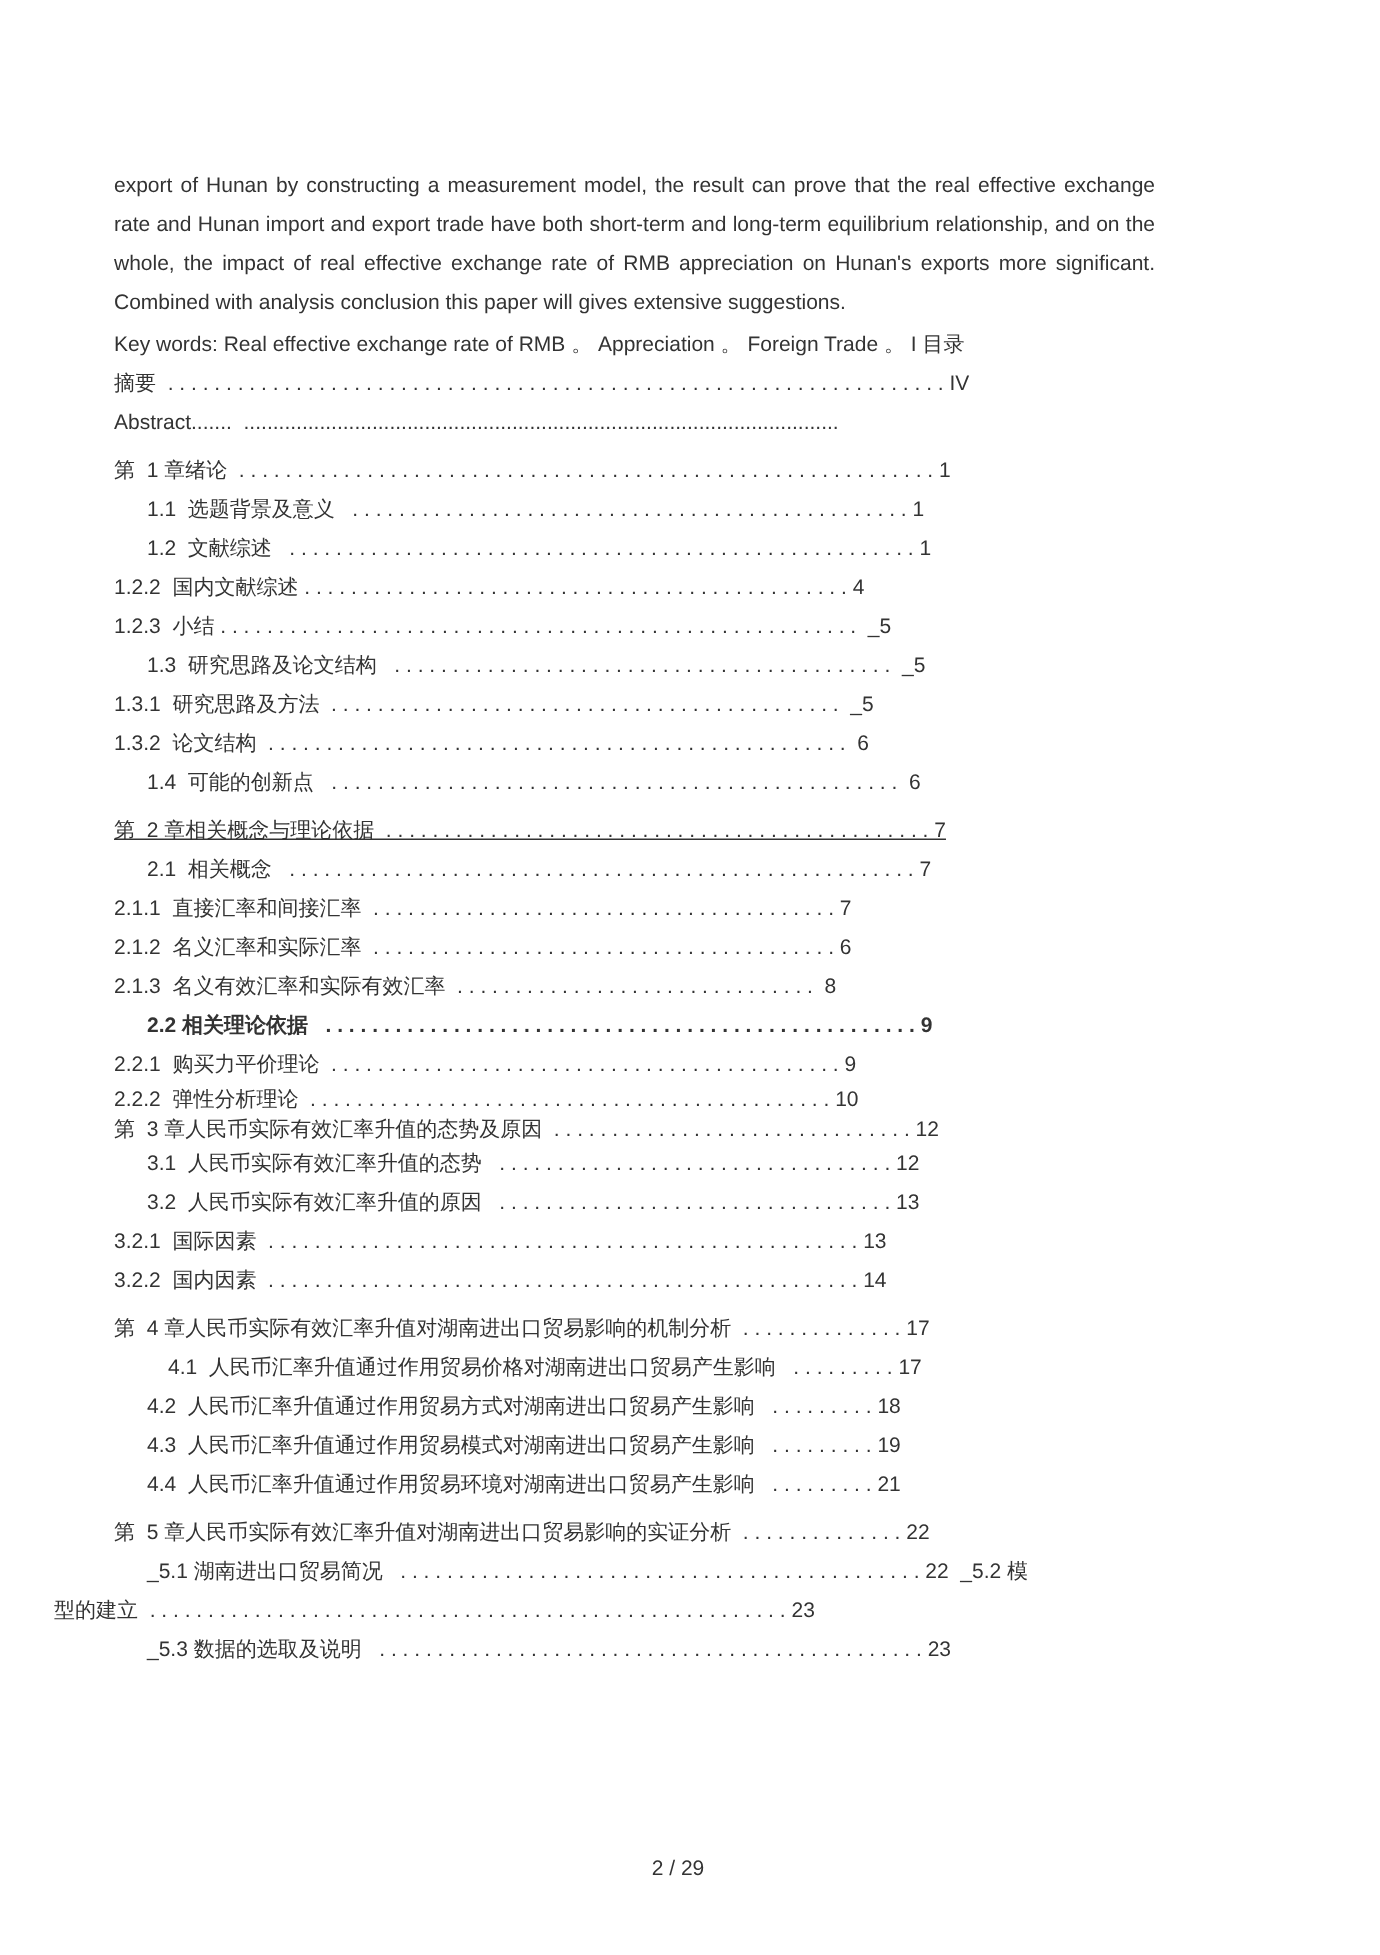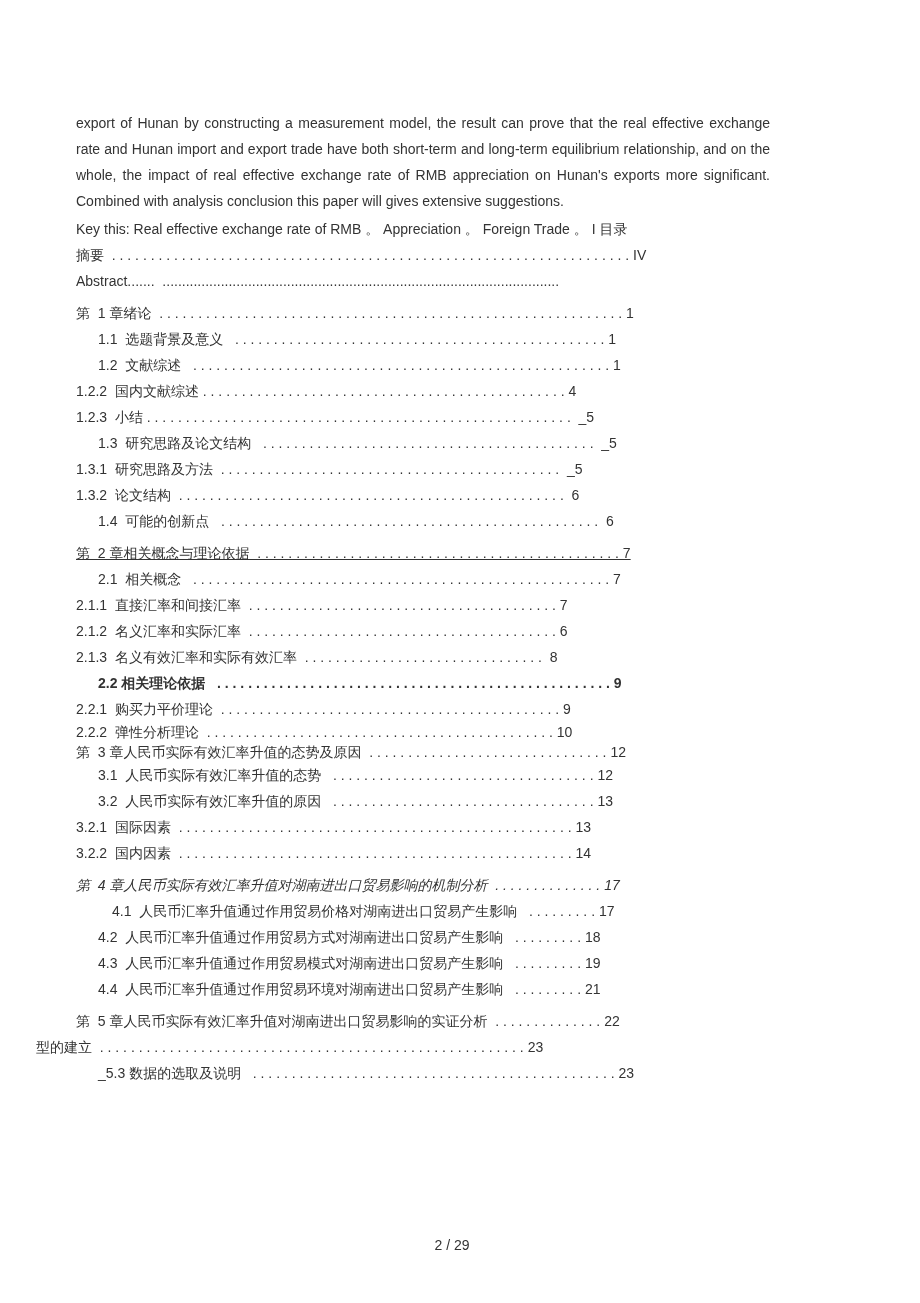--- a/index.html
+++ b/index.html
@@ -43,21 +43,21 @@
     color: #333;
   }
 </style>
 </head>
 <body>
 
 <div class="page">
 
   <div class="paragraph">export of Hunan by constructing a measurement model, the result can prove that the real effective exchange rate and Hunan import and export trade have both short-term and long-term equilibrium relationship, and on the whole, the impact of real effective exchange rate of RMB appreciation on Hunan's exports more significant. Combined with analysis conclusion this paper will gives extensive suggestions.</div>
 
-  <div class="keywords-line">Key this: Real effective exchange rate of RMB 。  Appreciation 。  Foreign Trade 。  I 目录</div>
+  <div class="keywords-line">Key words: Real effective exchange rate of RMB 。  Appreciation 。  Foreign Trade 。  I 目录</div>
 
   <div id="toc-container">
       <div class="toc-entry" style="margin-left: 0px;">摘要  . . . . . . . . . . . . . . . . . . . . . . . . . . . . . . . . . . . . . . . . . . . . . . . . . . . . . . . . . . . . . . . . . . . IV</div>
       <div class="toc-entry" style="margin-left: 0px;">Abstract.......  ......................................................................................................</div>
       <div class="toc-entry" style="margin-left: 0px; margin-top: 6px;">第  1 章绪论  . . . . . . . . . . . . . . . . . . . . . . . . . . . . . . . . . . . . . . . . . . . . . . . . . . . . . . . . . . . . 1</div>
       <div class="toc-entry" style="margin-left: 22px;">1.1  选题背景及意义   . . . . . . . . . . . . . . . . . . . . . . . . . . . . . . . . . . . . . . . . . . . . . . . . 1</div>
       <div class="toc-entry" style="margin-left: 22px;">1.2  文献综述   . . . . . . . . . . . . . . . . . . . . . . . . . . . . . . . . . . . . . . . . . . . . . . . . . . . . . . 1</div>
       <div class="toc-entry" style="margin-left: 0px;">1.2.2  国内文献综述 . . . . . . . . . . . . . . . . . . . . . . . . . . . . . . . . . . . . . . . . . . . . . . . 4</div>
       <div class="toc-entry" style="margin-left: 0px;">1.2.3  小结 . . . . . . . . . . . . . . . . . . . . . . . . . . . . . . . . . . . . . . . . . . . . . . . . . . . . . . .  _5</div>
       <div class="toc-entry" style="margin-left: 22px;">1.3  研究思路及论文结构   . . . . . . . . . . . . . . . . . . . . . . . . . . . . . . . . . . . . . . . . . . .  _5</div>
@@ -70,25 +70,26 @@
       <div class="toc-entry" style="margin-left: 0px;">2.1.2  名义汇率和实际汇率  . . . . . . . . . . . . . . . . . . . . . . . . . . . . . . . . . . . . . . . . 6</div>
       <div class="toc-entry" style="margin-left: 0px;">2.1.3  名义有效汇率和实际有效汇率  . . . . . . . . . . . . . . . . . . . . . . . . . . . . . . .  8</div>
       <div class="toc-entry" style="margin-left: 22px; font-weight: bold;">2.2 相关理论依据   . . . . . . . . . . . . . . . . . . . . . . . . . . . . . . . . . . . . . . . . . . . . . . . . . . . 9</div>
       <div class="toc-entry" style="margin-left: 0px;">2.2.1  购买力平价理论  . . . . . . . . . . . . . . . . . . . . . . . . . . . . . . . . . . . . . . . . . . . . 9</div>
       <div class="toc-entry" style="margin-left: 0px; line-height: 20px;">2.2.2  弹性分析理论  . . . . . . . . . . . . . . . . . . . . . . . . . . . . . . . . . . . . . . . . . . . . . 10</div>
       <div class="toc-entry" style="margin-left: 0px; line-height: 20px;">第  3 章人民币实际有效汇率升值的态势及原因  . . . . . . . . . . . . . . . . . . . . . . . . . . . . . . . 12</div>
       <div class="toc-entry" style="margin-left: 22px;">3.1  人民币实际有效汇率升值的态势   . . . . . . . . . . . . . . . . . . . . . . . . . . . . . . . . . . 12</div>
       <div class="toc-entry" style="margin-left: 22px;">3.2  人民币实际有效汇率升值的原因   . . . . . . . . . . . . . . . . . . . . . . . . . . . . . . . . . . 13</div>
       <div class="toc-entry" style="margin-left: 0px;">3.2.1  国际因素  . . . . . . . . . . . . . . . . . . . . . . . . . . . . . . . . . . . . . . . . . . . . . . . . . . . 13</div>
       <div class="toc-entry" style="margin-left: 0px;">3.2.2  国内因素  . . . . . . . . . . . . . . . . . . . . . . . . . . . . . . . . . . . . . . . . . . . . . . . . . . . 14</div>
-      <div class="toc-entry" style="margin-left: 0px; margin-top: 6px; font-style: italic;">第  4 章人民币实际有效汇率升值对湖南进出口贸易影响的机制分析  . . . . . . . . . . . . . . 17</div>
+      <div class="toc-entry" style="margin-left: 0px; margin-top: 6px;">第  4 章人民币实际有效汇率升值对湖南进出口贸易影响的机制分析  . . . . . . . . . . . . . . 17</div>
       <div class="toc-entry" style="margin-left: 36px;">4.1  人民币汇率升值通过作用贸易价格对湖南进出口贸易产生影响   . . . . . . . . . 17</div>
       <div class="toc-entry" style="margin-left: 22px;">4.2  人民币汇率升值通过作用贸易方式对湖南进出口贸易产生影响   . . . . . . . . . 18</div>
       <div class="toc-entry" style="margin-left: 22px;">4.3  人民币汇率升值通过作用贸易模式对湖南进出口贸易产生影响   . . . . . . . . . 19</div>
       <div class="toc-entry" style="margin-left: 22px;">4.4  人民币汇率升值通过作用贸易环境对湖南进出口贸易产生影响   . . . . . . . . . 21</div>
       <div class="toc-entry" style="margin-left: 0px; margin-top: 6px;">第  5 章人民币实际有效汇率升值对湖南进出口贸易影响的实证分析  . . . . . . . . . . . . . . 22</div>
+      <div class="toc-entry" style="margin-left: 22px;">_5.1 湖南进出口贸易简况   . . . . . . . . . . . . . . . . . . . . . . . . . . . . . . . . . . . . . . . . . . . . . 22  _5.2 模</div>
       <div class="toc-entry" style="margin-left: -40px;">型的建立  . . . . . . . . . . . . . . . . . . . . . . . . . . . . . . . . . . . . . . . . . . . . . . . . . . . . . . . 23</div>
       <div class="toc-entry" style="margin-left: 22px;">_5.3 数据的选取及说明   . . . . . . . . . . . . . . . . . . . . . . . . . . . . . . . . . . . . . . . . . . . . . . . 23</div>
     </div>
 
   <div class="page-footer">2 / 29</div>
 
 </div>
 
 </body></html>

